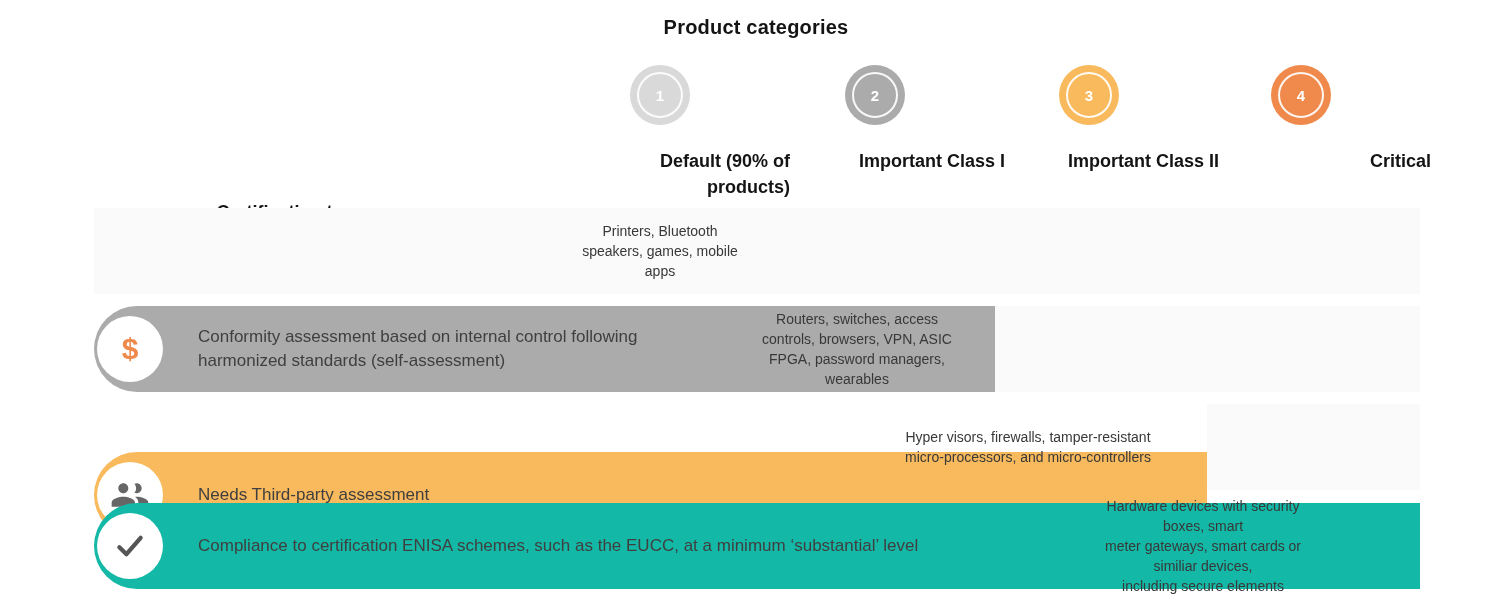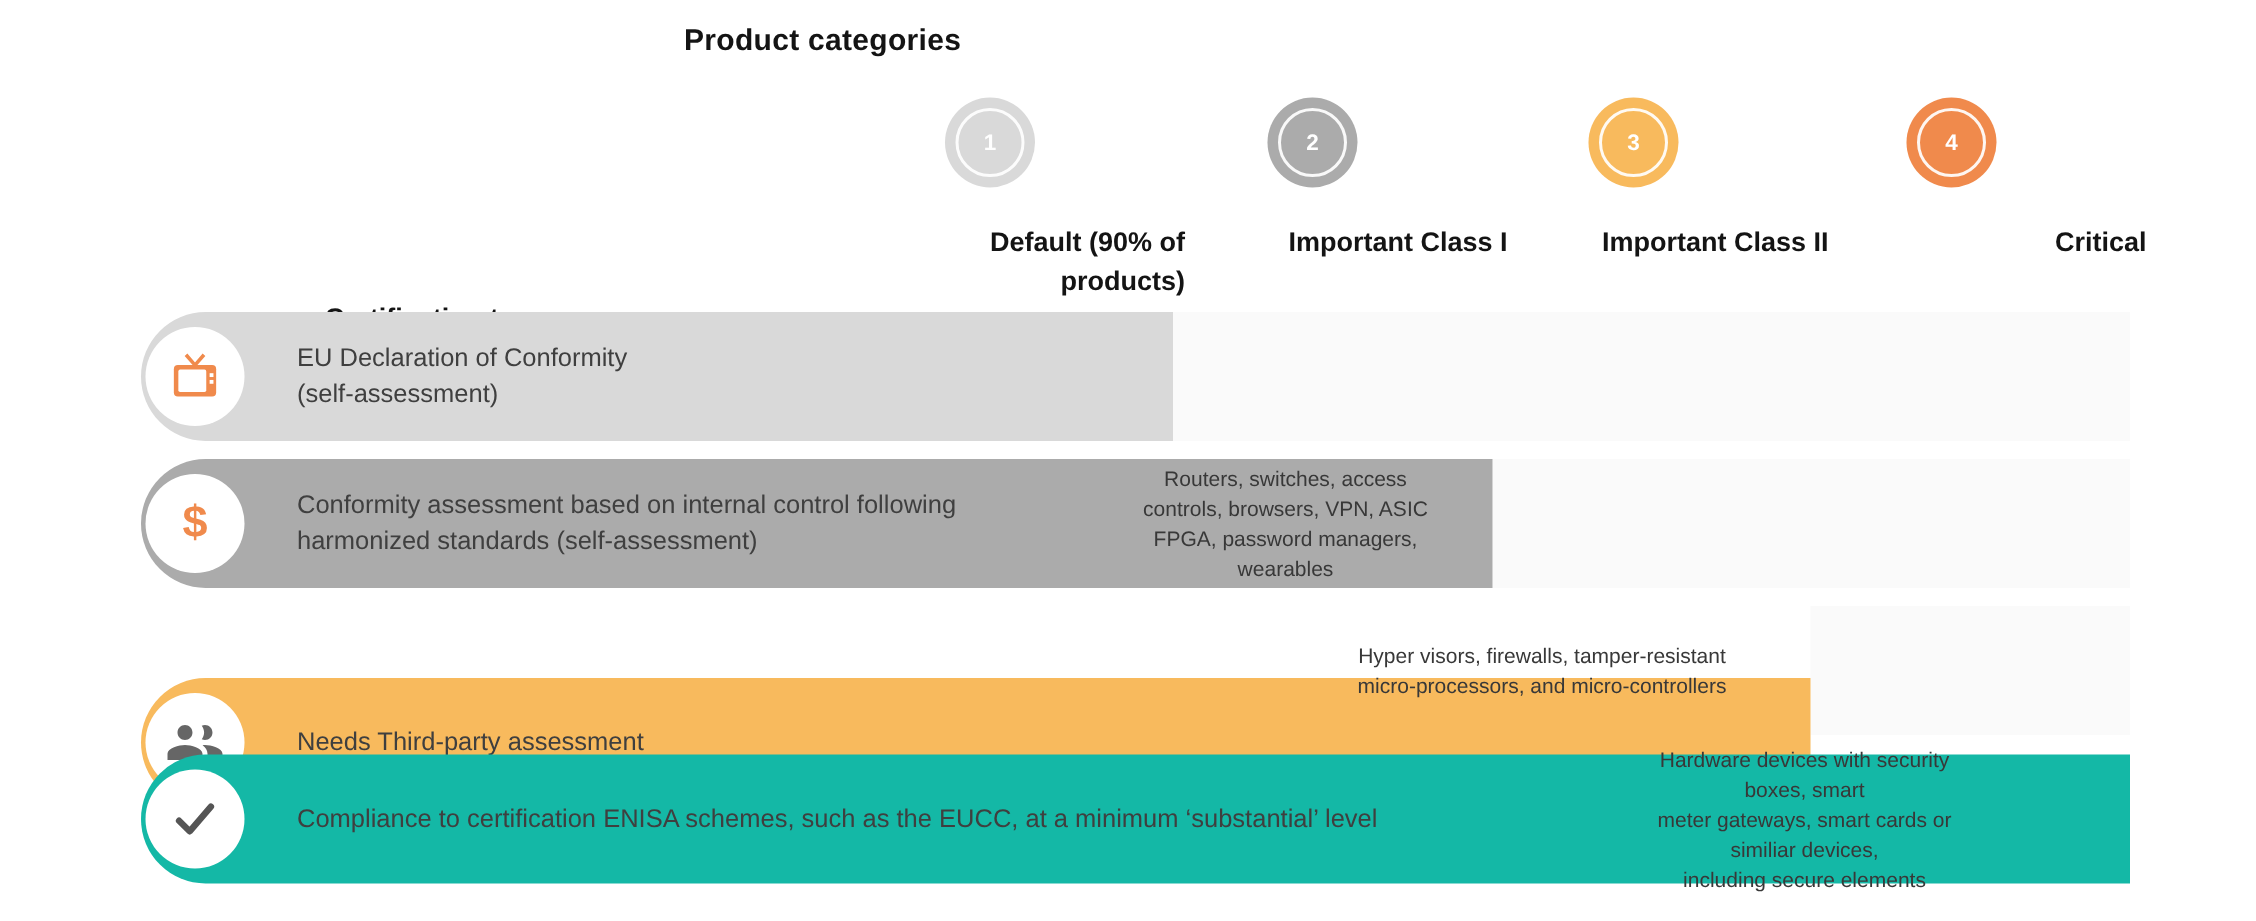--- a/index.html
+++ b/index.html
@@ -2,21 +2,21 @@
 <html><head>
 <meta charset="utf-8">
 <style>
   html,body { margin:0; padding:0; background:#ffffff; }
   .canvas {
     position:relative; width:1504px; height:614px; background:#ffffff;
     font-family:"Liberation Sans", sans-serif; overflow:hidden;
   }
   .title {
     position:absolute; top:16px; left:456px; width:600px;
-    font-size:20px; font-weight:700; color:#141414;
+    text-align:center; font-size:20px; font-weight:700; color:#141414;
     letter-spacing:.2px;
   }
   .cert-type-header {
     position:absolute; top:161px; left:160px; width:260px;
     text-align:center; font-size:18px; font-weight:700; color:#141414;margin-top:41px;
   }
   
   .cat-circle {
     position:absolute; top:65px; width:60px; height:60px; border-radius:50%;
     display:flex; align-items:center; justify-content:center;
@@ -97,34 +97,24 @@
     <span class="cat-num">3</span>
   </div>
   <div class="cat-label" style="left:959px">Important Class II</div>
 
   <div class="cat-circle c4" style="left:1271px">
     <span class="cat-num">4</span>
   </div>
   <div class="cat-label" style="left:1171px">Critical</div>
 
   <div class="row r1">
-    <div class="row-pill">
-      <span class="icon-circle">
-        <svg width="36" height="33" viewBox="0 0 24 22">
-          <path d="M8 1 L12 5.6 L16 1" fill="none" stroke="#F08A4C" stroke-width="1.6"></path>
-          <rect x="2.6" y="5.6" width="18.8" height="14" rx="1.8" fill="#F08A4C"></rect>
-          <rect x="4.6" y="7.6" width="12.4" height="10" rx="0.8" fill="#ffffff"></rect>
-          <rect x="18.5" y="9.2" width="1.7" height="1.7" fill="#ffffff"></rect>
-          <rect x="18.5" y="12.2" width="1.7" height="1.7" fill="#ffffff"></rect>
-        </svg>
-      </span>
-      <span class="row-label">EU Declaration of Conformity
-(self-assessment)</span>
-    </div>
     <div class="row-track"></div>
+    <span class="row-products">Printers, Bluetooth
+speakers, games, mobile
+apps</span>
   </div>
 
   <div class="row r2">
     <div class="row-pill">
       <span class="icon-circle">
         <span class="dollar-glyph">$</span>
       </span>
       <span class="row-label">Conformity assessment based on internal control following
 harmonized standards (self-assessment)</span>
     </div>

